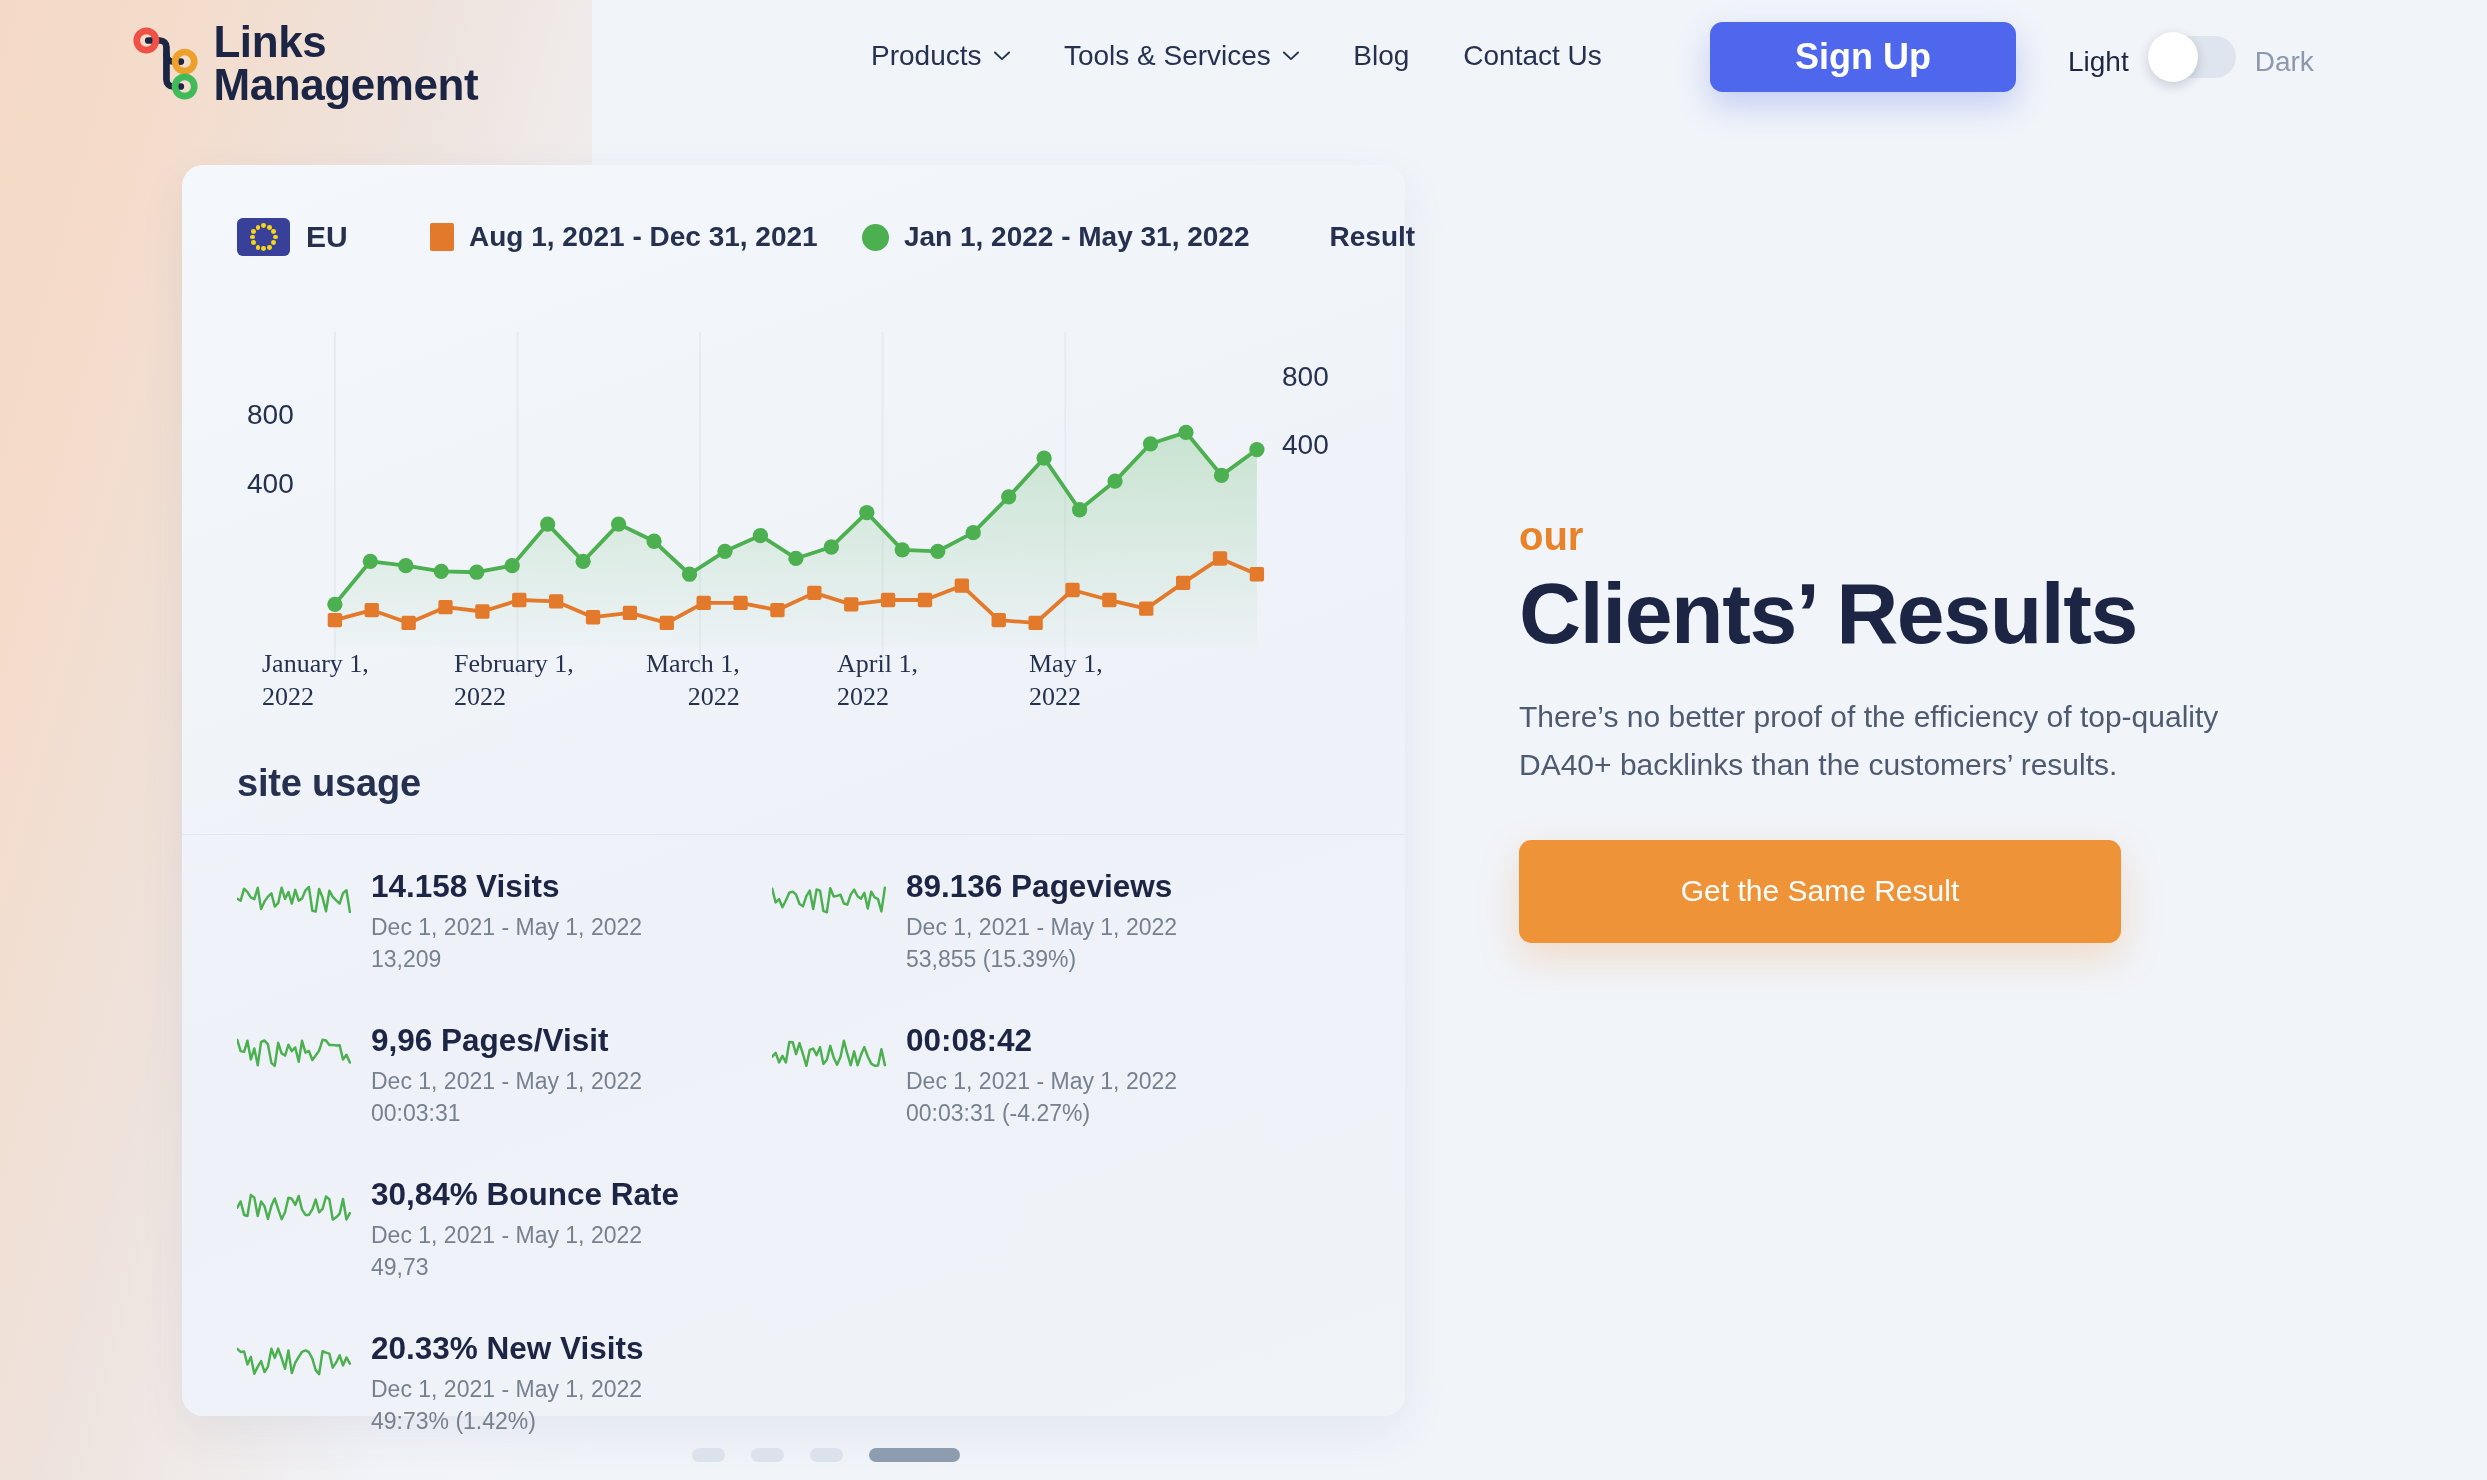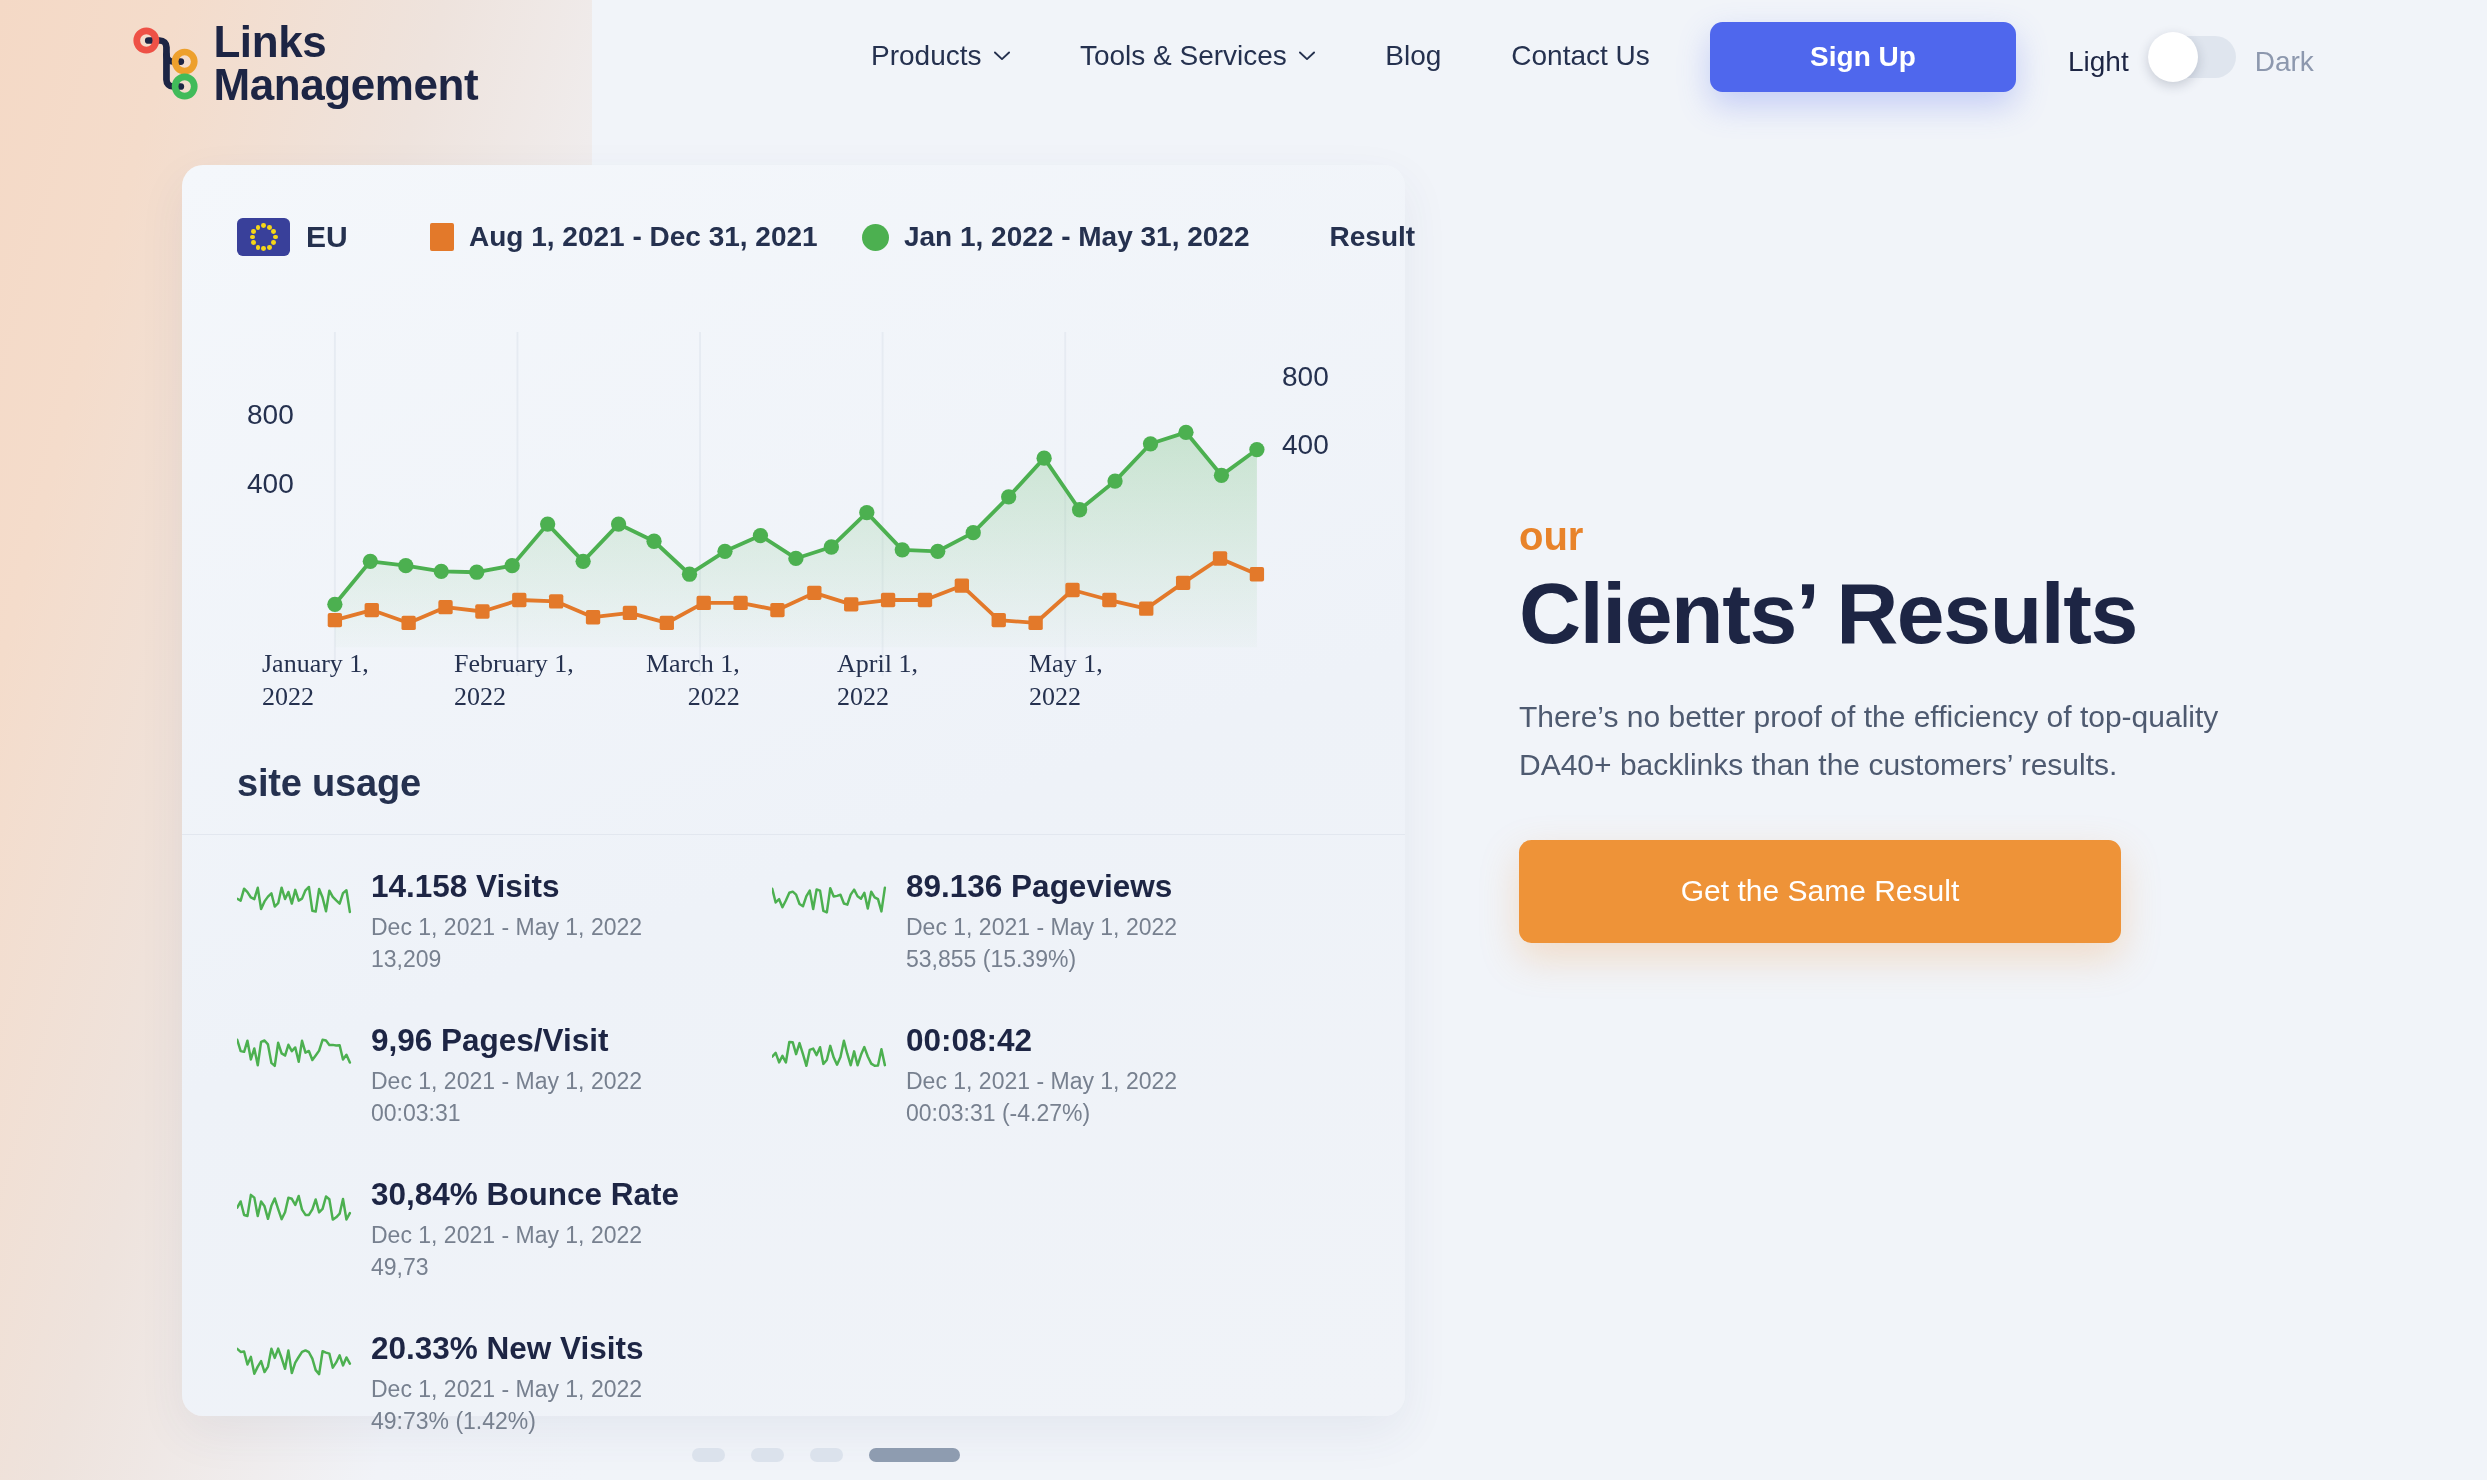--- a/index.html
+++ b/index.html
@@ -21,32 +21,32 @@
   .header {
     position:absolute; left:0; top:0; width:2487px; height:134px;
     display:flex; align-items:center;
   }
   .logo { position:absolute; left:131px; top:21px; display:flex; align-items:center; gap:13.4px; }
   .logo-mark { width:69px; height:75px; }
   .logo-text {
     font-size:44px; font-weight:bold; line-height:0.97; color:#1d2544;
     letter-spacing:-0.4px;
   }
-  .nav { position:absolute; left:871px; top:40px; display:flex; align-items:center; gap:70px; }
+  .nav { position:absolute; left:871px; top:40px; display:flex; align-items:center; gap:54px; }
   .nav-item {
     display:flex; align-items:center; gap:12.4px;
     font-size:28px; color:#25314f; cursor:pointer; white-space:nowrap;
   }
   .chev { display:inline-block; width:16px; height:9.6px; }
   .chev svg { display:block; }
 
   .signup {
     position:absolute; left:1710px; top:22px; width:306px; height:70px;
     background:#4f67ed; border-radius:12.4px; color:#fff;
-    font-size:28px; font-weight:bold;
+    font-size:36px; font-weight:bold;
     display:flex; align-items:center; justify-content:center;
     cursor:pointer; border:none;
     box-shadow:0 13.4px 32px rgba(79,103,237,0.28);
   }
   .theme-toggle {
     position:absolute; left:2068px; top:36px;
     display:flex; align-items:flex-end; gap:19px;
   }
   .tt-label { font-size:28px; color:#1d2544; }
   .tt-label.dim { color:#8d98ae; }

